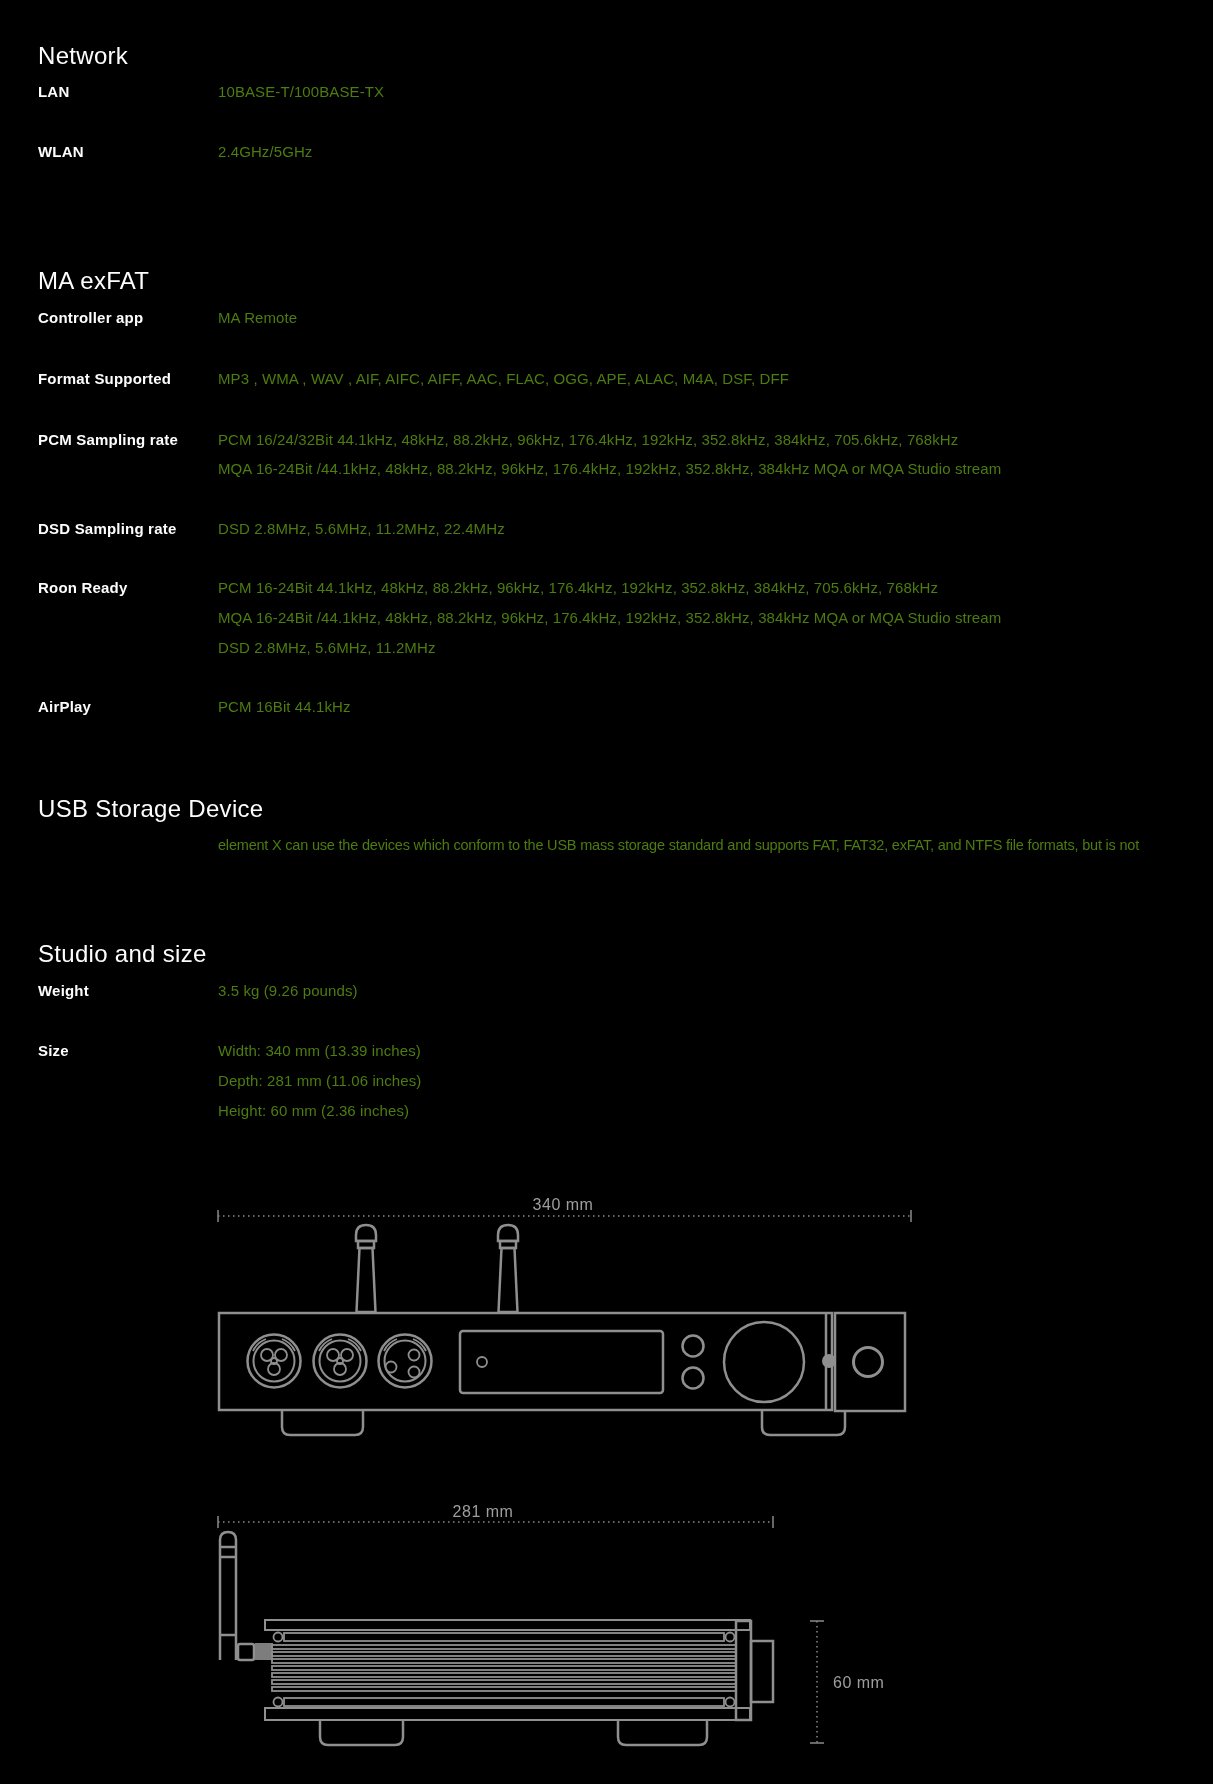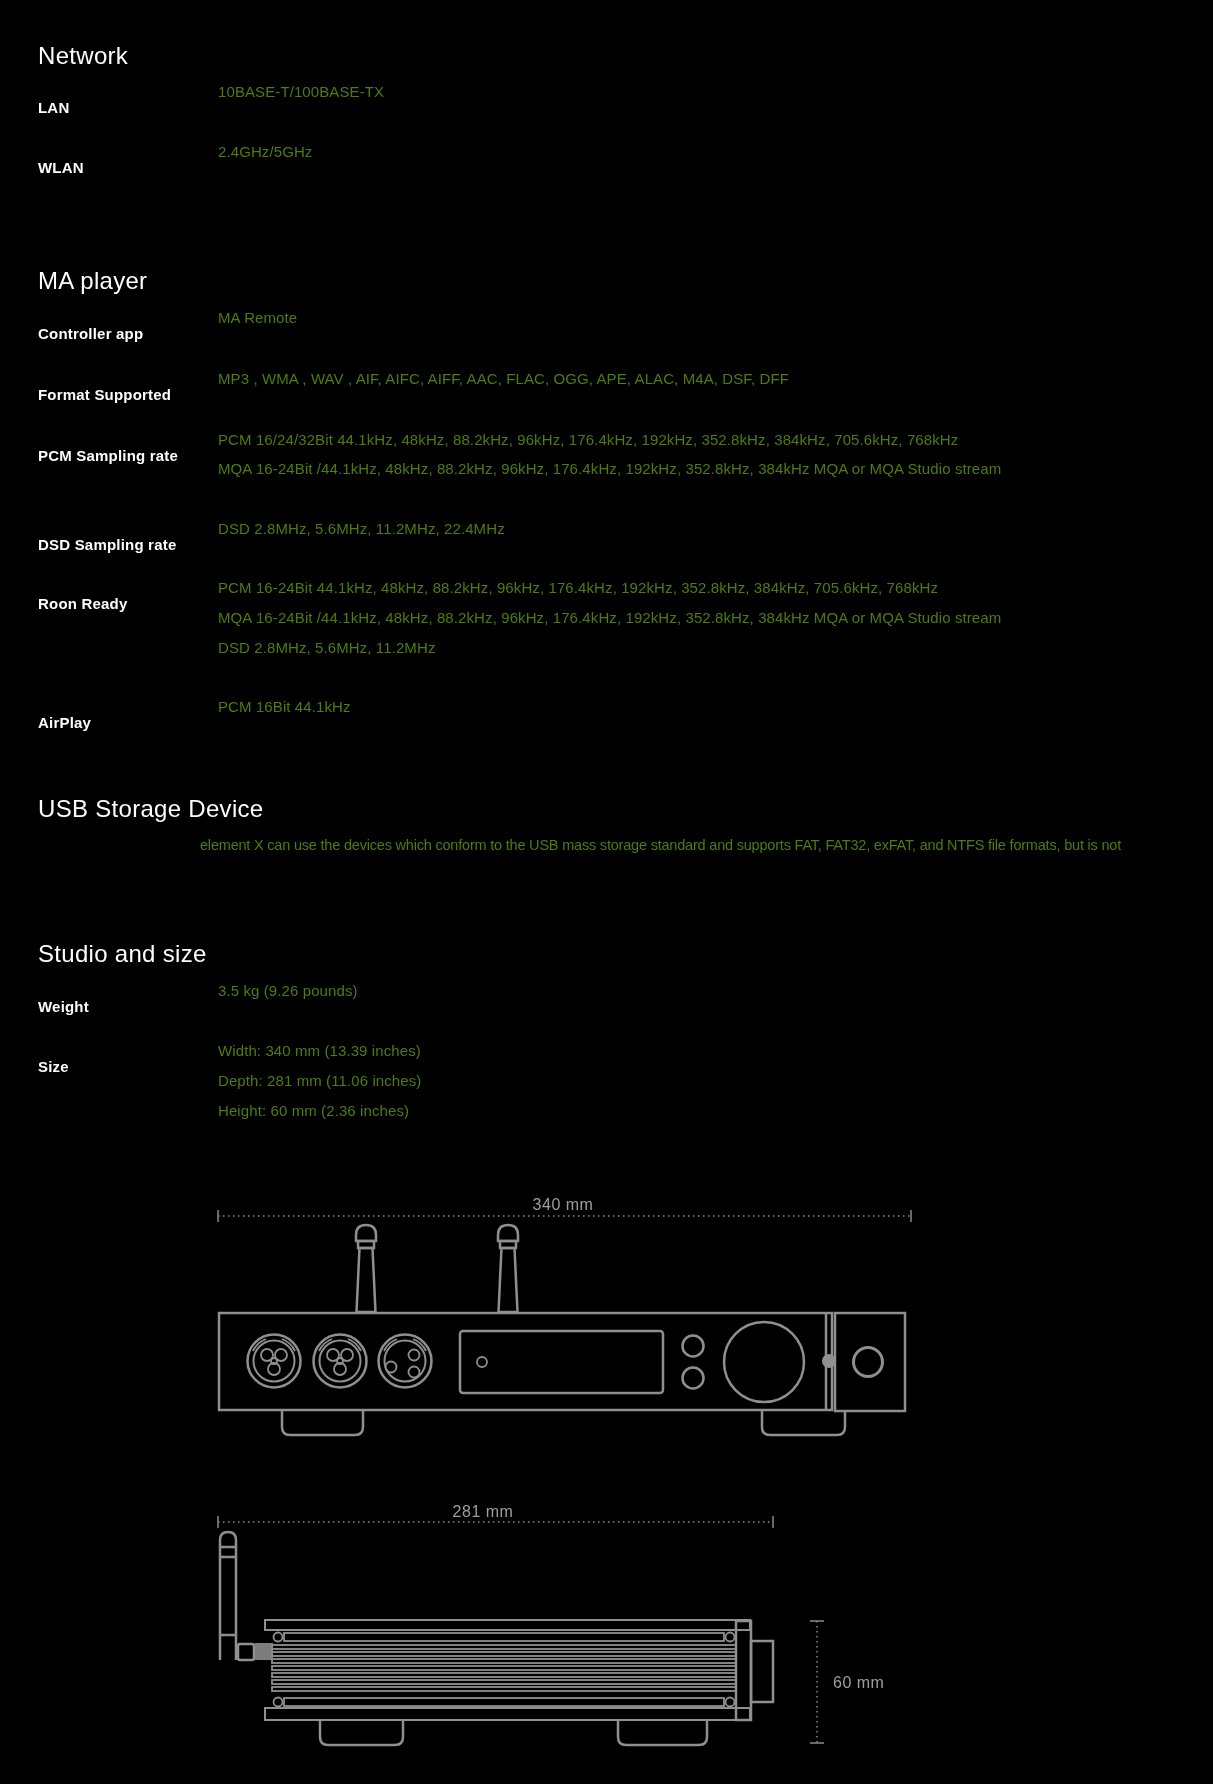--- a/index.html
+++ b/index.html
@@ -17,31 +17,31 @@
     font-size:24px;
     line-height:24px;
     font-weight:400;
     letter-spacing:.3px;
     color:#fdfdfd;
     white-space:nowrap;
     margin-top:32px;
   }
   .row{left:38px;right:0;}
   .row .label{
-    position:absolute;left:0;top:16px;
+    position:absolute;left:0;top:0;
     font-size:15px;line-height:30px;font-weight:700;
     letter-spacing:.2px;white-space:nowrap;color:#fdfdfd;
   }
   .row .values{position:absolute;left:180px;top:0;}
   .vline{
     font-size:15px;line-height:30px;font-weight:400;
     letter-spacing:.1px;white-space:nowrap;color:#4d7c0f;
   }
   .row.lh29 .vline{line-height:29px;}
-  .para{left:200px;}
+  .para{left:218px;}
   .para .vline{font-size:14.5px;letter-spacing:-.2px;line-height:30px;}
   svg text{
     font-family:"Liberation Sans", sans-serif;
     font-size:16px;
     fill:#9e9e9e;
     letter-spacing:.5px;
   }
   .stroke{fill:none;stroke:#8f8f8f;stroke-width:2.5;}
   .thin{fill:none;stroke:#8f8f8f;stroke-width:1.8;}
   .dim{fill:none;stroke:#8a8a8a;stroke-width:1.5;stroke-dasharray:1.5 3.5;}
@@ -60,21 +60,21 @@
       <div class="vline">10BASE-T/100BASE-TX</div>
     </div>
 </div>
 <div class="abs row" style="top:137px">
   <div class="label">WLAN</div>
   <div class="values">
       <div class="vline">2.4GHz/5GHz</div>
     </div>
 </div>
 
-<div class="abs heading" style="top:237px">MA player</div>
+<div class="abs heading" style="top:237px">MA exFAT</div>
 
 <div class="abs row" style="top:303px">
   <div class="label">Controller app</div>
   <div class="values">
       <div class="vline">MA Remote</div>
     </div>
 </div>
 <div class="abs row" style="top:364px">
   <div class="label">Format Supported</div>
   <div class="values">

